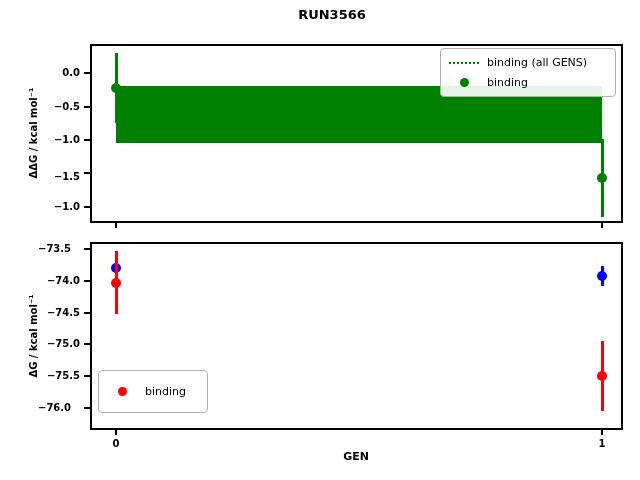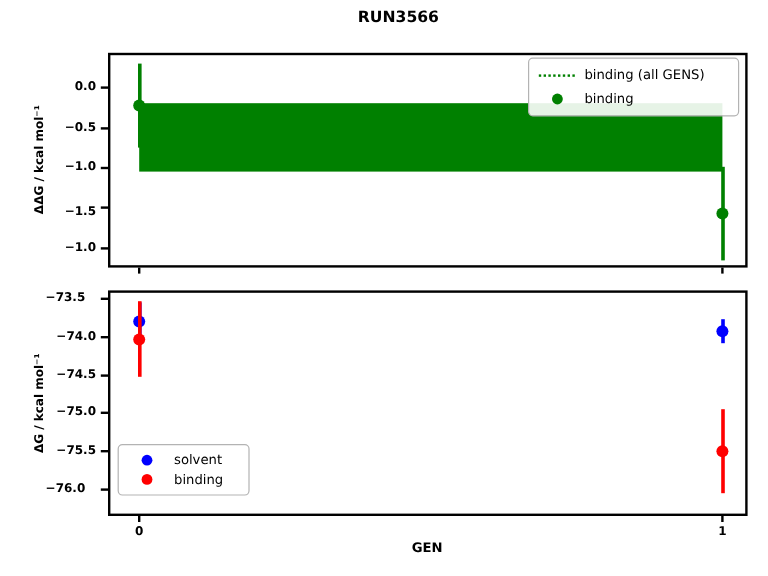--- a/index.html
+++ b/index.html
@@ -112,24 +112,18 @@
       <span class="legend-marker-col">
         <span class="legend-dot" style="background:#008000;"></span>
       </span>
       <span class="legend-label">binding</span>
     </div>
   </div>
 
   <div class="legend" style="left:98px;top:370px;width:110px;height:43px;">
     <div class="legend-row">
       <span class="legend-marker-col">
-        <span class="legend-dot" style="background:#0000ff;"></span>
-      </span>
-      <span class="legend-label">solvent</span>
-    </div>
-    <div class="legend-row">
-      <span class="legend-marker-col">
         <span class="legend-dot" style="background:#ff0000;"></span>
       </span>
       <span class="legend-label">binding</span>
     </div>
   </div>
 </div>
 
 </body></html>

